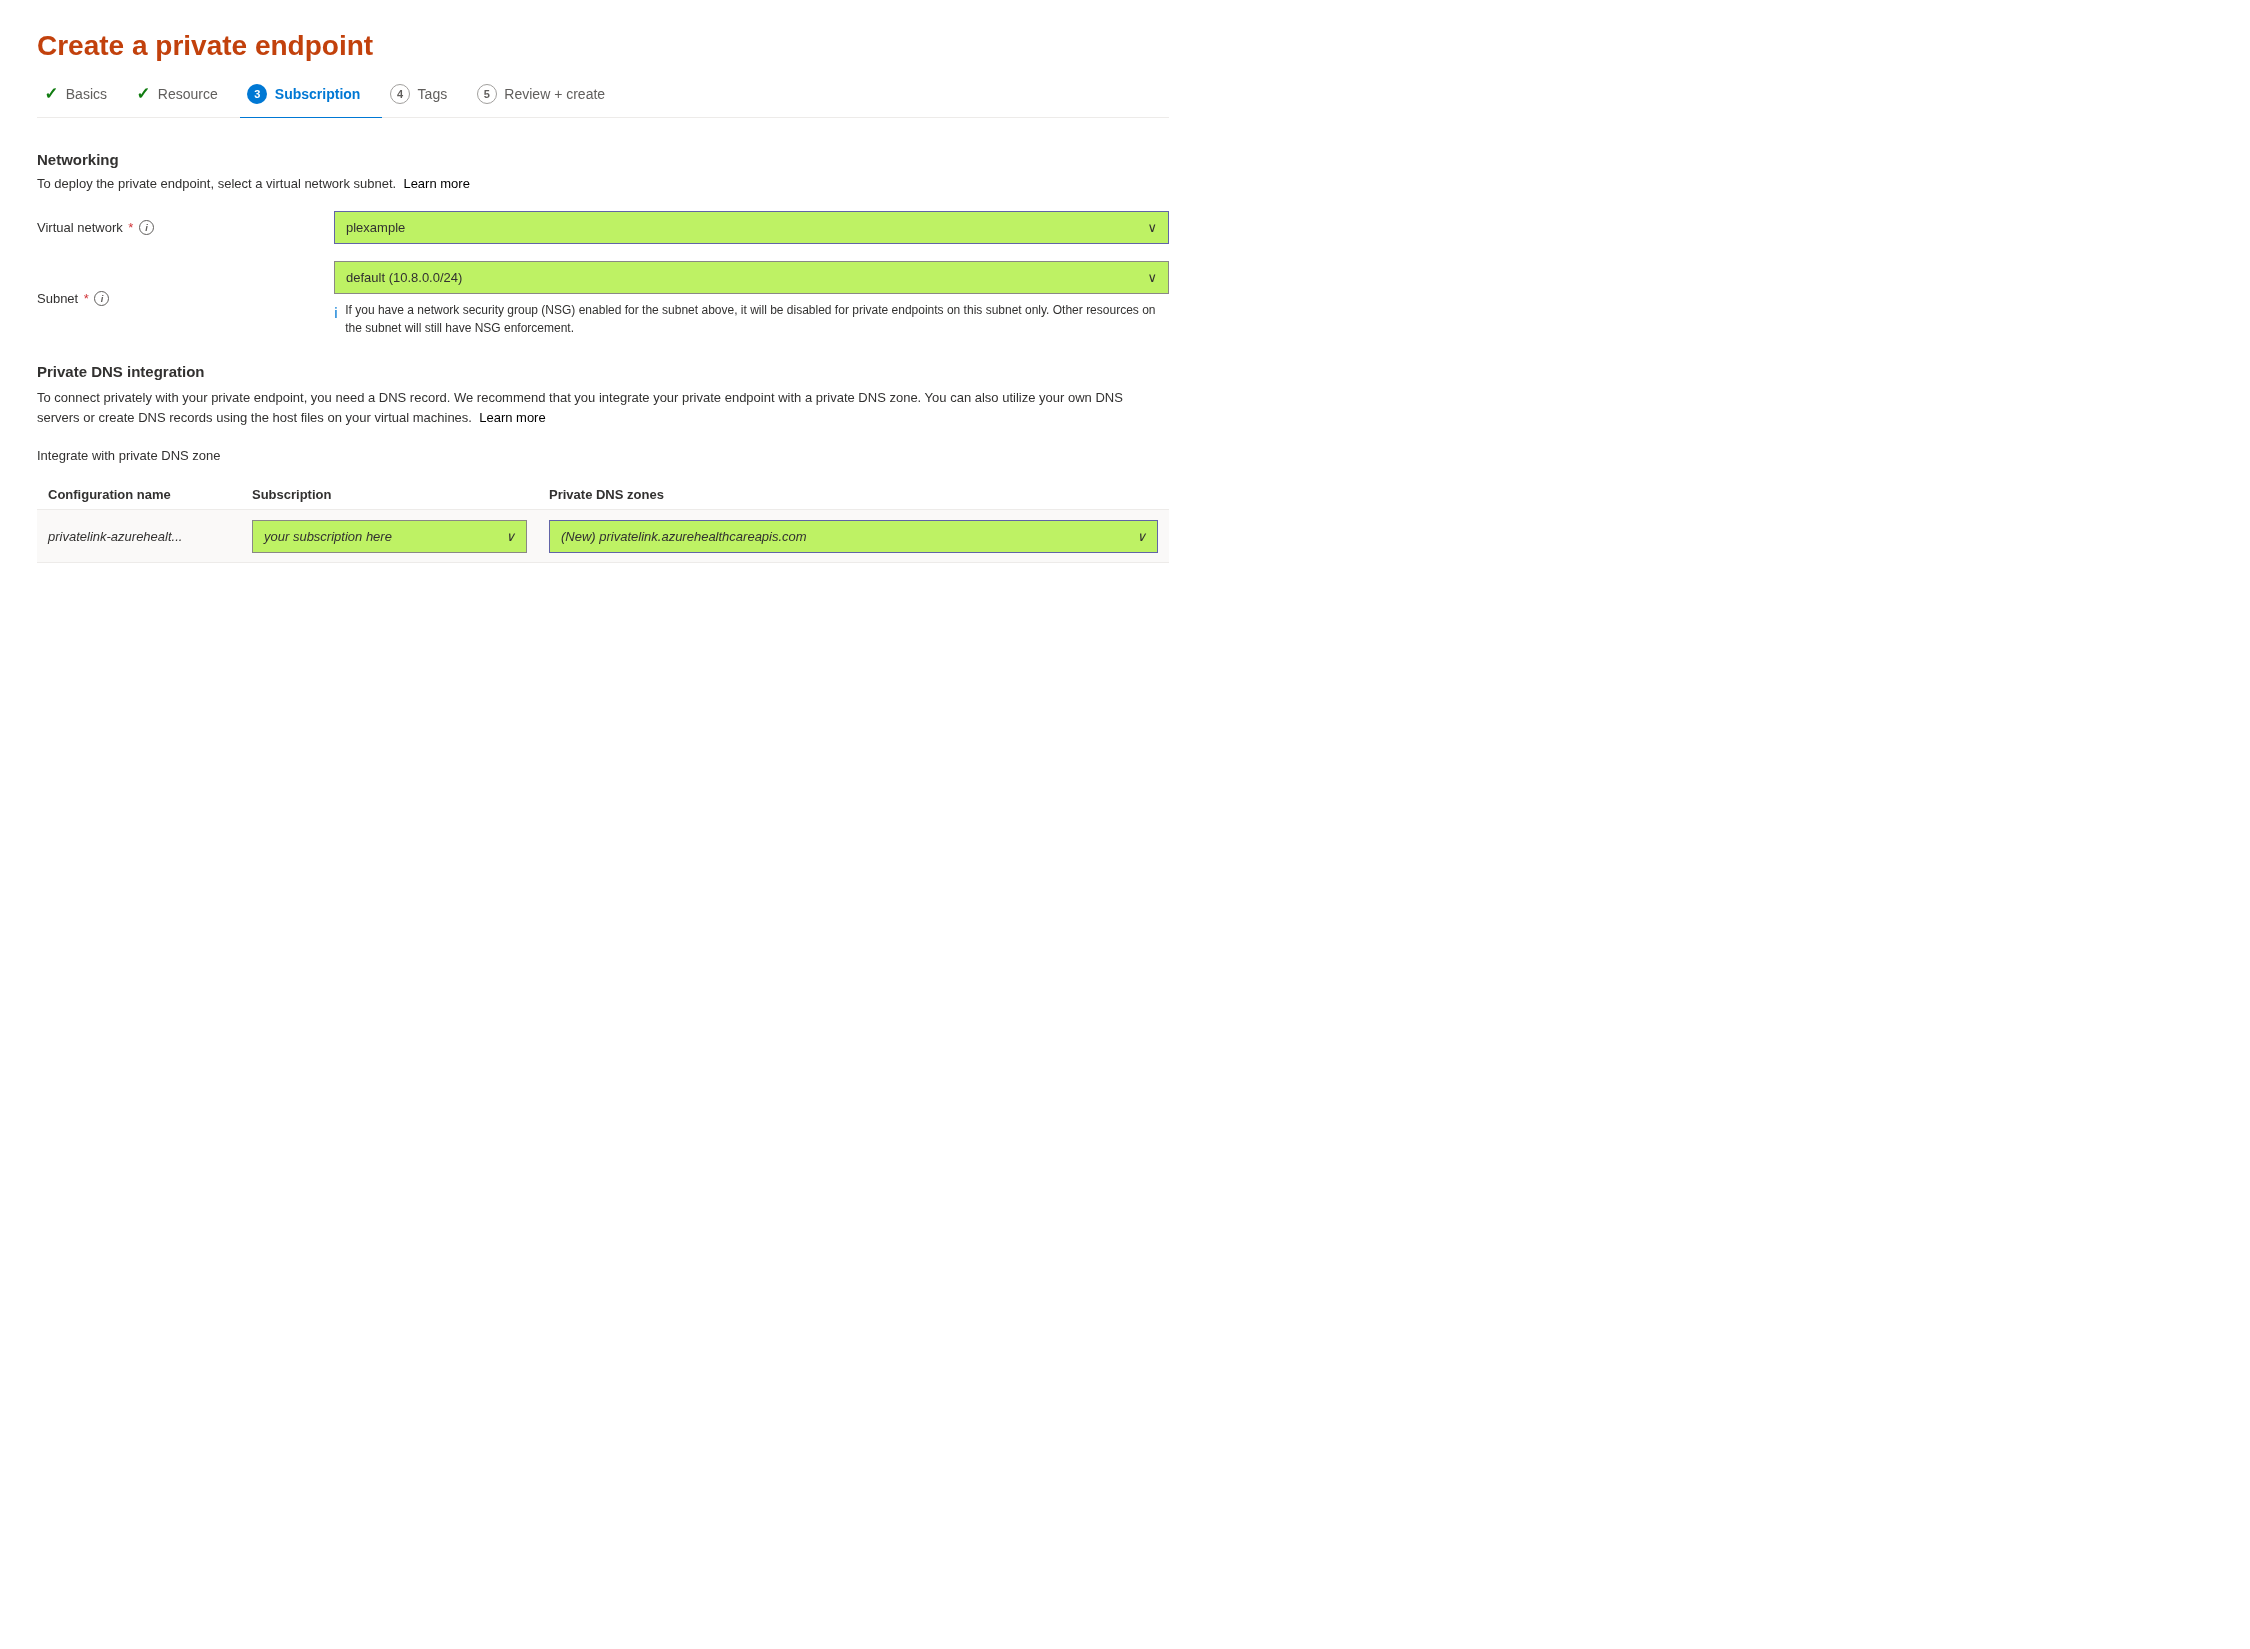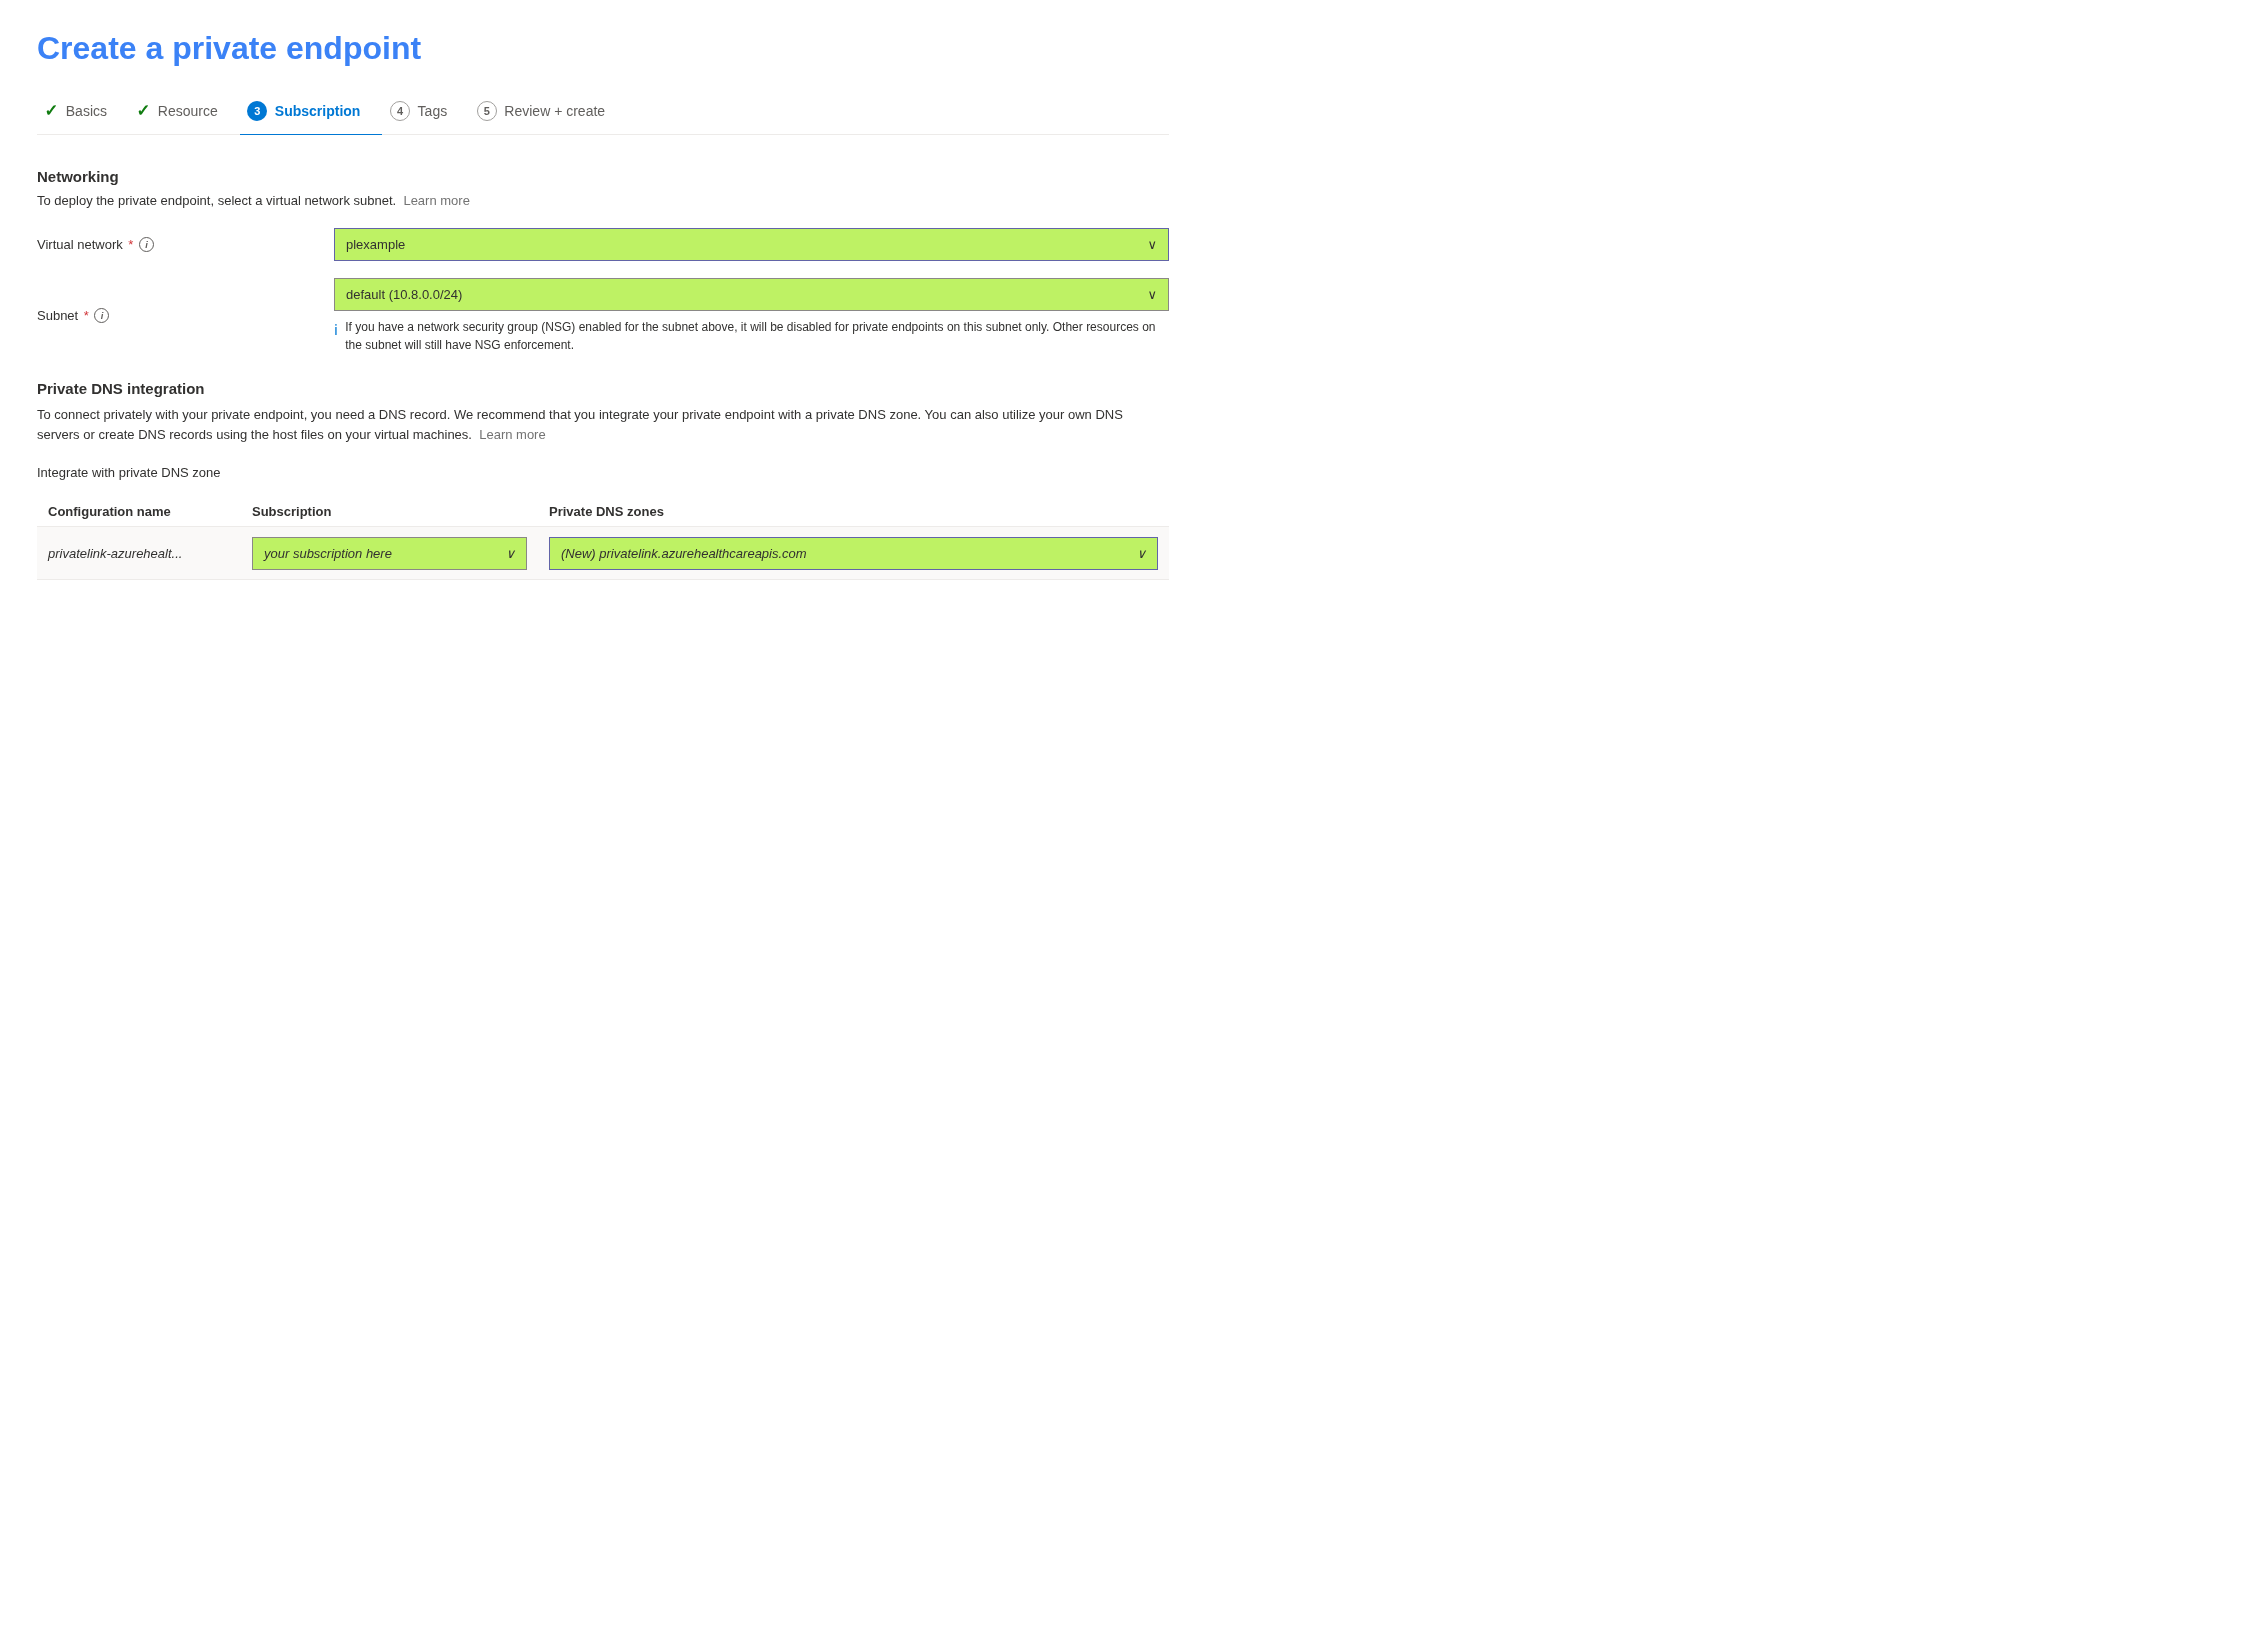--- a/index.html
+++ b/index.html
@@ -5,24 +5,24 @@
     * { box-sizing: border-box; margin: 0; padding: 0; }
     body {
       font-family: 'Segoe UI', Arial, sans-serif;
       font-size: 13px;
       color: #323130;
       background: #ffffff;
       padding: 30px 37px;
       max-width: 1206px;
     }
     h1 {
-      font-size: 32px;
+      font-size: 28px;
       font-weight: 600;
-      color: #3b82f6;
-      margin-bottom: 24px;
+      color: #c2410c;
+      margin-bottom: 12px;
     }
     .wizard-tabs {
       display: flex;
       align-items: center;
       gap: 0;
       margin-bottom: 33px;
       border-bottom: 0.9px solid #edebe9;
       padding-bottom: 0;
     }
     .wizard-tab {
@@ -69,21 +69,21 @@
       font-weight: 700;
       margin-bottom: 7.4px;
       margin-top: 7.4px;
     }
     .section-desc {
       font-size: 13px;
       color: #323130;
       margin-bottom: 20.4px;
     }
     .learn-more {
-      color: #737373;
+      color: #000000;
       text-decoration: none;
       cursor: pointer;
     }
     .form-row {
       display: flex;
       align-items: center;
       margin-bottom: 16.7px;
       gap: 0;
     }
     .form-label {

